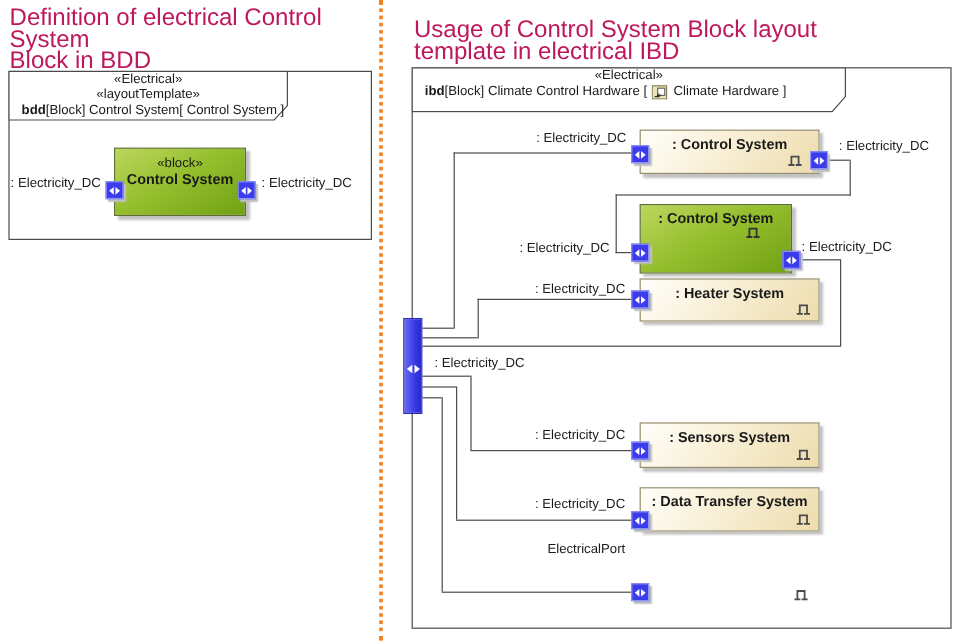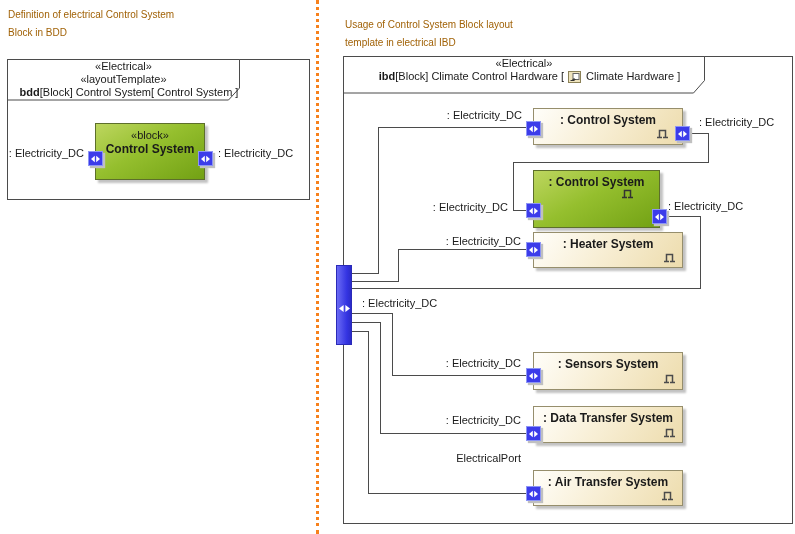--- a/index.html
+++ b/index.html
@@ -1,25 +1,25 @@
 <!DOCTYPE html>
 <html><head>
 <meta charset="utf-8">
 <style>
   html,body{margin:0;padding:0;background:#fff;}
   #canvas{position:relative;width:795px;height:534px;background:#fff;overflow:hidden;
           font-family:"Liberation Sans",sans-serif;color:#1a1a1a;}
-  .title{position:absolute;color:#a16207;font-size:10px;line-height:18px;white-space:pre-line;}
+  .title{position:absolute;color:#be185d;font-size:20px;line-height:18px;white-space:pre-line;}
   .sep{position:absolute;left:316px;top:0;height:534px;width:0;border-left:3px dotted #f7811c;}
   .frame{position:absolute;border:1px solid #4b4b4b;background:#fff;}
   .tabsvg{position:absolute;}
   .tabsvg polygon{fill:#ffffff;stroke:#4b4b4b;stroke-width:1;}
   .tabtxt{position:absolute;font-size:11px;line-height:13px;}
   .tabtxt .c{display:block;text-align:center;}
-  .hrow{display:flex;align-items:center;padding-left:11px;white-space:nowrap;justify-content:center;}
+  .hrow{display:flex;align-items:center;padding-left:11px;white-space:nowrap;}
   .bold{font-weight:bold;}
   .blk{position:absolute;border:1px solid #968e6c;box-sizing:border-box;
        background:linear-gradient(125deg,#fffefa 0%,#f8efd6 45%,#eddcad 100%);
        box-shadow:3px 3px 2px #c2c2c2;font-size:12px;font-weight:bold;text-align:center;
        padding-top:4px;z-index:2;}
   .blk.green{background:linear-gradient(150deg,#bdd65f 0%,#95bf2e 45%,#72a114 100%);border-color:#5d6f2b;}
   .stereo{font-weight:normal;font-size:11px;margin-top:29px;}
   .port{position:absolute;width:15px;height:15px;background:#3c3cea;border:1px solid #8d95f5;
         box-sizing:border-box;display:flex;align-items:center;justify-content:center;
         box-shadow:2px 2px 1px #c0c0c0;z-index:4;}
@@ -162,23 +162,20 @@
       <path d="M1 10.5 H6 M7 10.5 H12 M3.5 10.5 V3.5 H9.5 V10.5" stroke="#4b4b4b" stroke-width="1.5" fill="none"></path>
     </svg>
 
   <div class="blk" style="left:533px;top:406px;width:150px;height:37px;">
     <span>: Data Transfer System</span>
   </div>
   <svg class="sticon" style="left:663px;top:426px;" width="13" height="12">
       <path d="M1 10.5 H6 M7 10.5 H12 M3.5 10.5 V3.5 H9.5 V10.5" stroke="#4b4b4b" stroke-width="1.5" fill="none"></path>
     </svg>
 
-  <div class="blk" style="left:533px;top:470px;width:150px;height:36px;">
-    <span>: Air Transfer System</span>
-  </div>
   <svg class="sticon" style="left:661px;top:489px;" width="13" height="12">
       <path d="M1 10.5 H6 M7 10.5 H12 M3.5 10.5 V3.5 H9.5 V10.5" stroke="#4b4b4b" stroke-width="1.5" fill="none"></path>
     </svg>
 
   <div class="port" style="left:526px;top:121px;">
       <svg width="11" height="8">
         <path d="M4.8 0.8 L1 4 L4.8 7.2 Z" fill="#fff"></path>
         <path d="M6.2 0.8 L10 4 L6.2 7.2 Z" fill="#fff"></path>
       </svg>
     </div>

